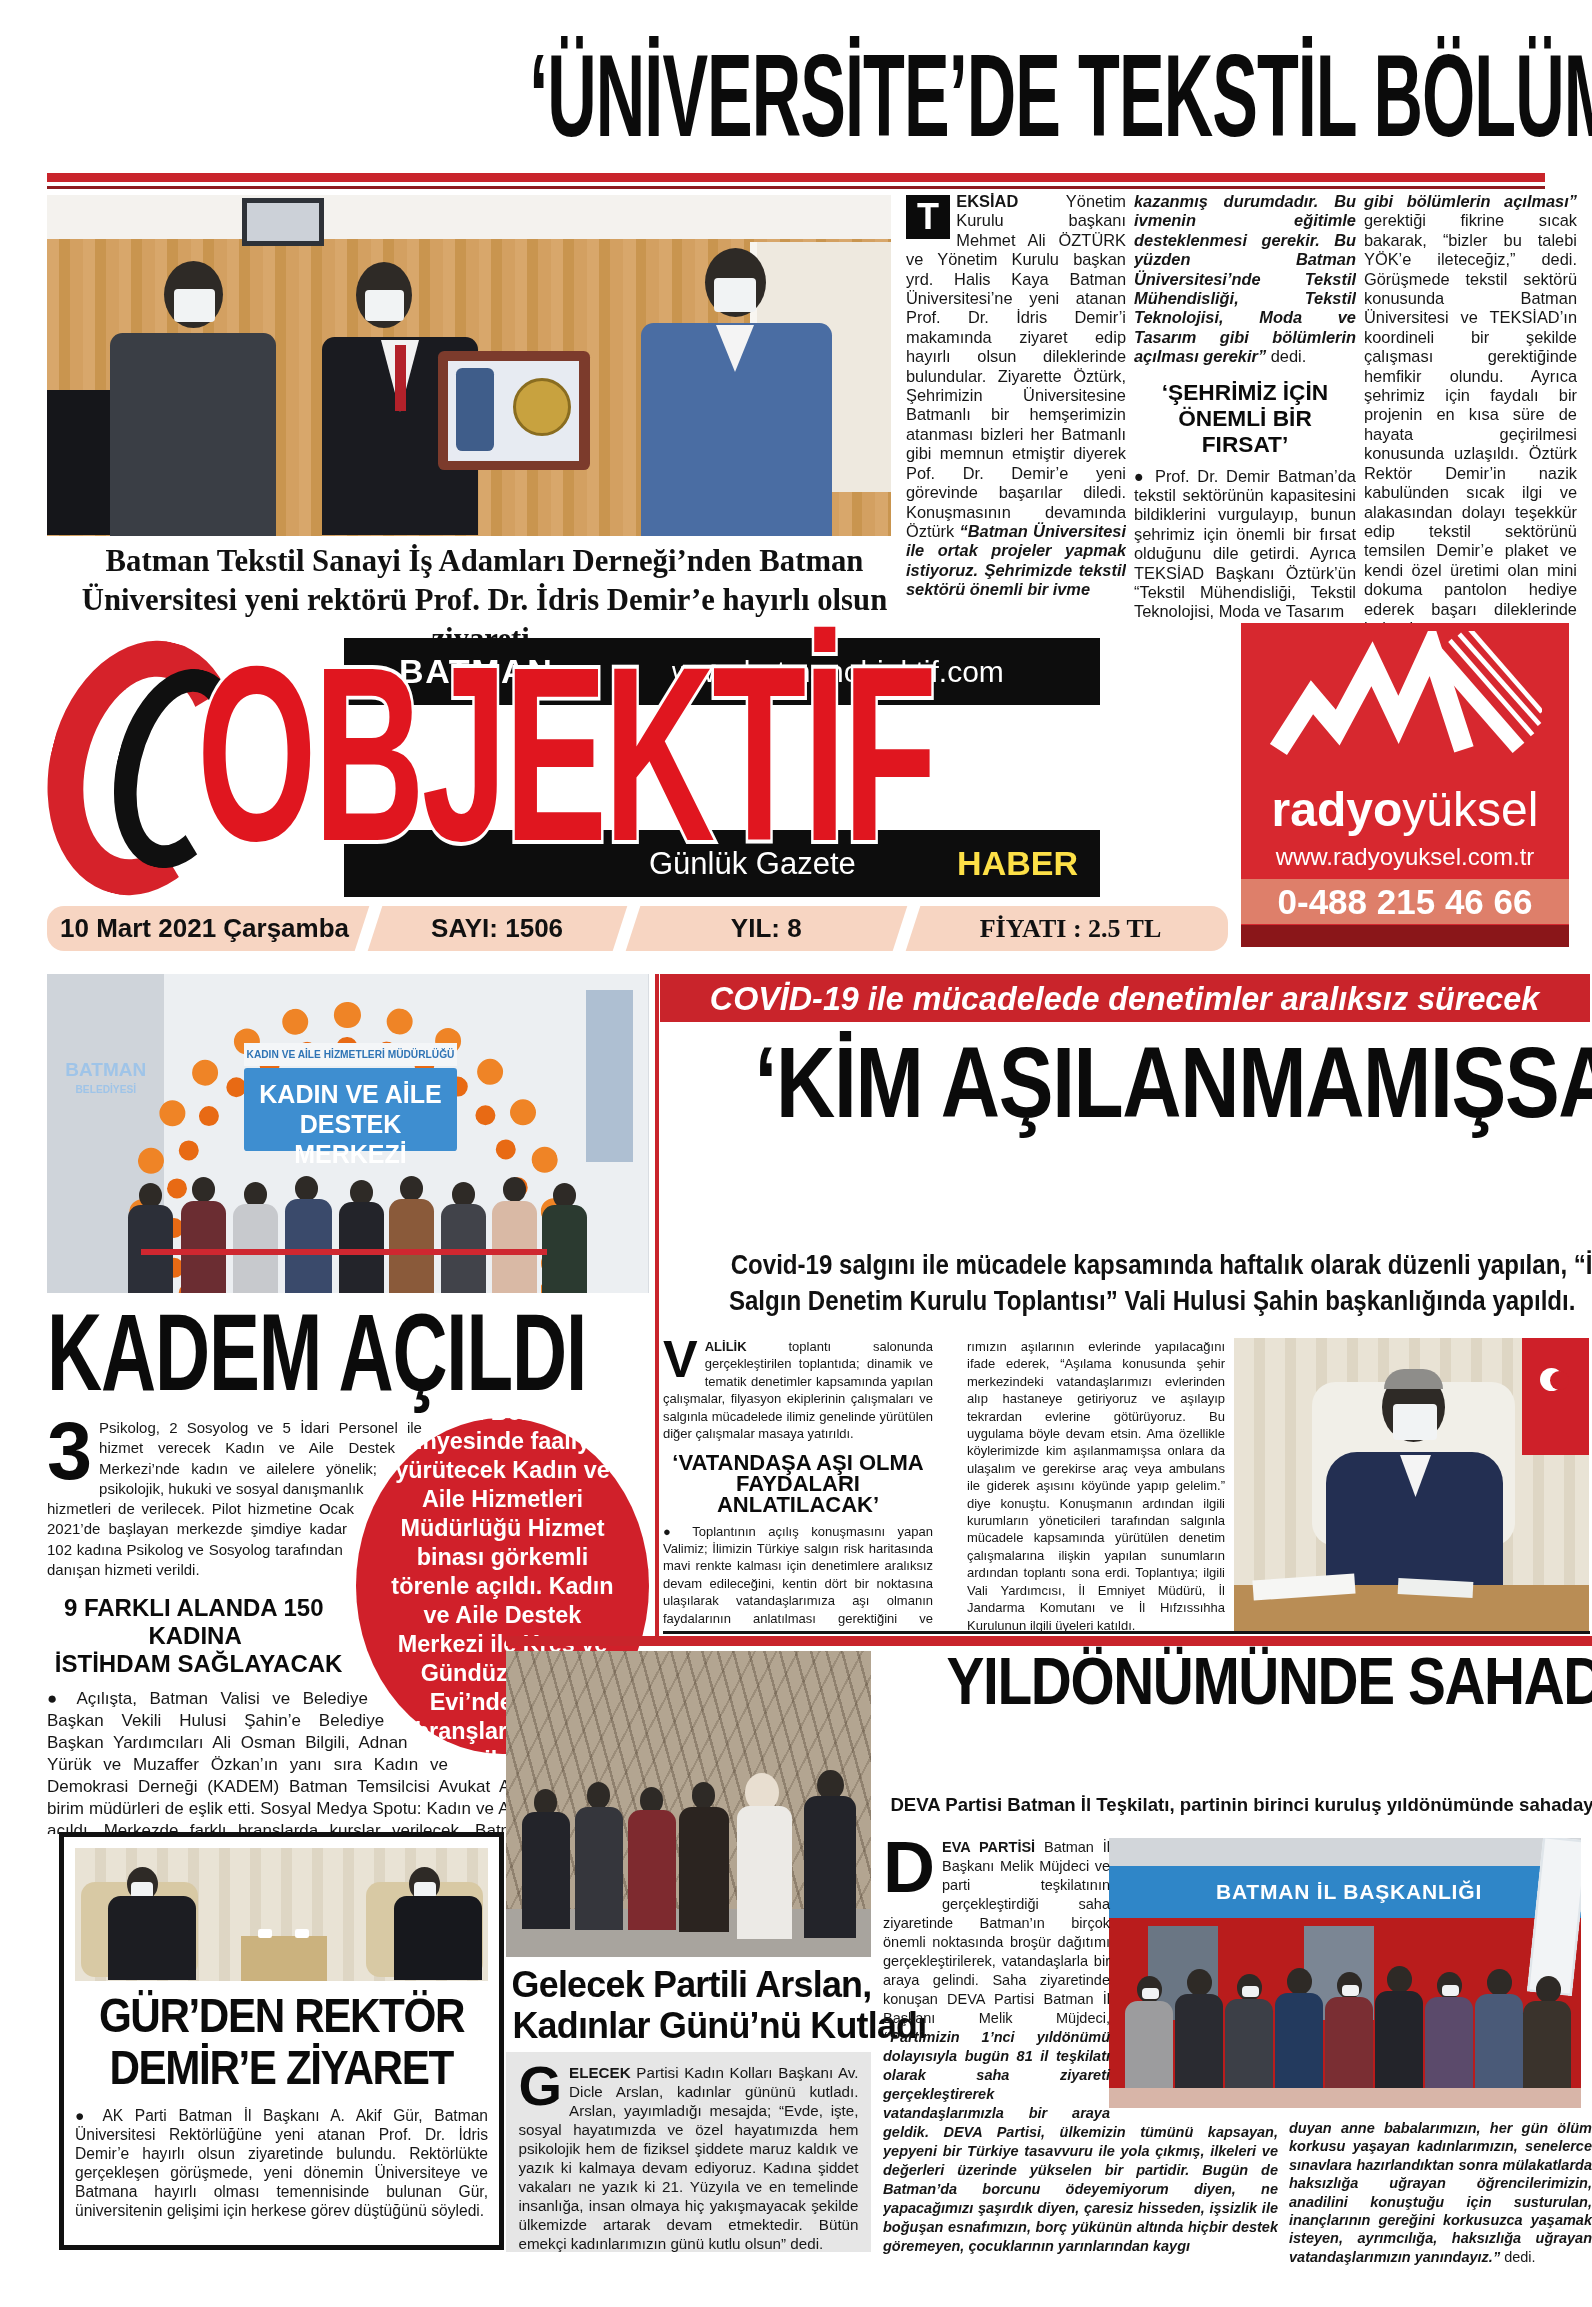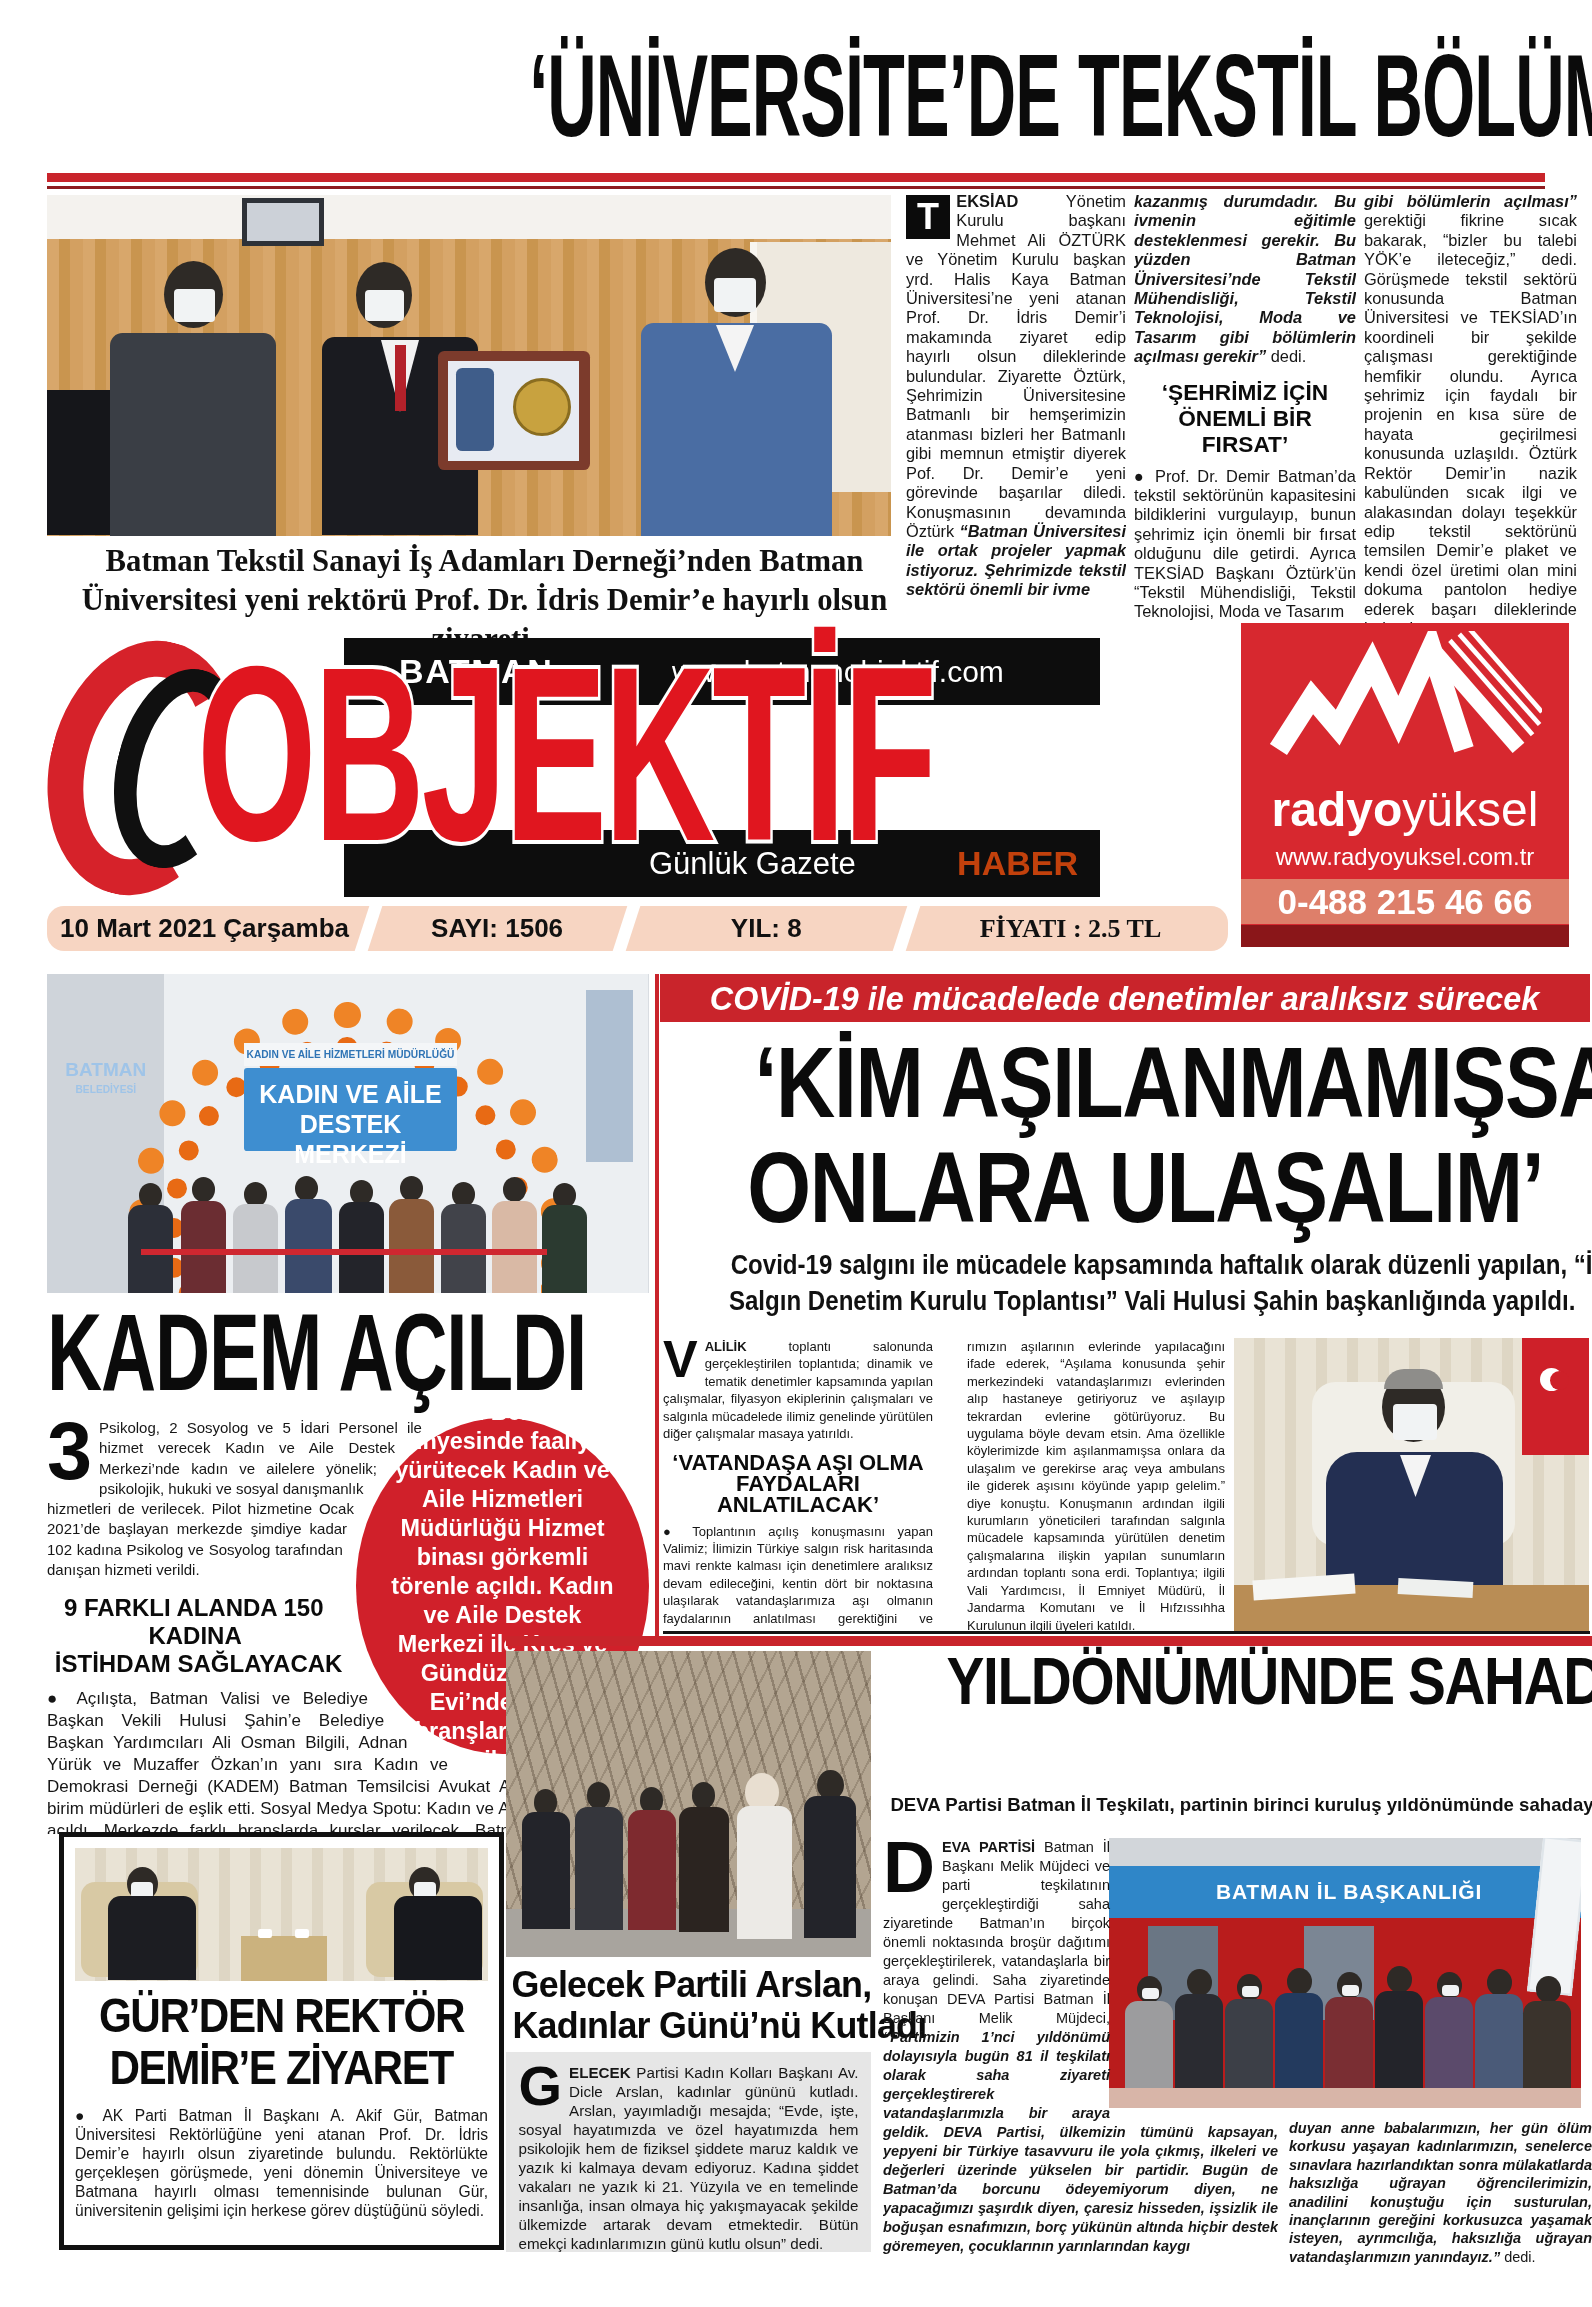--- a/index.html
+++ b/index.html
@@ -75,21 +75,21 @@
   <div class="abs jtxt" style="left:1364px;top:192px;width:213px;height:431px;font-size:16.4px;line-height:19.4px;overflow:hidden;">
     <span class="ital">gibi bölümlerin açılması”</span><span> gerektiği fikrine sıcak bakarak, “bizler bu talebi YÖK’e ileteceğiz,” dedi. Görüşmede tekstil sektörü konusunda Batman Üniversitesi ve TEKSİAD’ın koordineli bir şekilde çalışması gerektiğinde hemfikir olundu. Ayrıca şehrimiz için faydalı bir projenin en kısa süre de hayata geçirilmesi konusunda uzlaşıldı. Öztürk Rektör Demir’in nazik kabulünden sıcak ilgi ve alakasından dolayı teşekkür edip tekstil sektörünü temsilen Demir’e plaket ve kendi özel üretimi olan mini dokuma pantolon hediye ederek başarı dileklerinde bulundu.</span>
   </div>
 
   <div class="abs" style="left:344px;top:638px;width:756px;height:67px;background:#0d0d0d;">
     <span class="abs" style="left:55px;top:14px;color:#fff;font-weight:900;font-size:34px;letter-spacing:1.6px;">BATMAN</span>
     <span class="abs" style="left:328px;top:17px;color:#fff;font-size:30px;">www.batmanobjektif.com</span>
   </div>
   <div class="abs" style="left:344px;top:830px;width:756px;height:67px;background:#0d0d0d;">
     <span class="abs" style="left:305px;top:15.6px;color:#fff;font-size:31px;">Günlük Gazete</span>
-    <span class="abs" style="right:22px;top:14px;color:#c2410c;font-weight:900;font-size:34px;">HABER</span>
+    <span class="abs" style="right:22px;top:14px;color:#fde047;font-weight:900;font-size:34px;">HABER</span>
   </div>
 
   <div class="abs" style="left:50px;top:639px;width:186px;height:258px;border:36px solid #d6222a;border-right-color:transparent;border-radius:50%;box-sizing:border-box;transform:rotate(14deg);"></div>
   <div class="abs" style="left:117px;top:667px;width:123px;height:203px;border:23.4px solid #101010;border-right-color:transparent;border-radius:50%;box-sizing:border-box;transform:rotate(14deg);"></div>
 
   <div class="abs" style="left:197px;top:625px;width:938px;height:258px;z-index:3;">
     <span class="cxl" style="font-weight:900;font-size:248px;line-height:258px;color:#e0161f;letter-spacing:-4.7px;transform:scaleX(0.62);-webkit-text-stroke:7.8px #ffffff;paint-order:stroke fill;">OBJEKTİF</span>
   </div>
 
   <div class="abs" style="left:47px;top:906px;width:1181px;height:45px;background:#f7d5c2;border-radius:17px;display:flex;align-items:center;font-weight:900;font-size:26px;overflow:hidden;">
@@ -170,21 +170,20 @@
     </div>
     <span style="font-size:17px;line-height:22px;">● Açılışta, Batman Valisi ve Belediye Başkan Vekili Hulusi Şahin’e Belediye Başkan Yardımcıları Ali Osman Bilgili, Adnan Yürük ve Muzaffer Özkan’ın yanı sıra Kadın ve Demokrasi Derneği (KADEM) Batman Temsilcisi Avukat Adile Gürbüz, bazı birim müdürleri de eşlik etti. Sosyal Medya Spotu: Kadın ve Aile Destek Merkezi açıldı. Merkezde farklı branşlarda kurslar verilecek. Batman Belediyesi’nin hizmetinde kadın ve ailelere yönelik; psikolojik, hukuki ve sosyal danışmanlık hizmetleri de verilecek.</span>
   </div>
 
   <div class="abs redrule" style="left:655px;top:974px;width:3.9px;height:672px;"></div>
   <div class="abs ctr" style="left:660px;top:974px;width:930px;height:48px;background:#c9242b;">
     <span class="cx" style="color:#fff;font-weight:700;font-style:italic;font-size:34px;line-height:48px;transform:scaleX(0.95);">COVİD-19 ile mücadelede denetimler aralıksız sürecek</span>
   </div>
   <div class="abs ctr" style="left:660px;top:1030px;width:930px;">
     <div><span class="cx hl" style="font-size:100px;line-height:105px;transform:scaleX(0.82);">‘KİM AŞILANMAMIŞSA</span></div>
-    <div><span class="cx hl" style="font-size:100px;line-height:105px;transform:scaleX(0.82);">ONLARA ULAŞALIM’</span></div>
   </div>
   <div class="abs ctr" style="left:660px;top:1247px;width:930px;">
     <div><span class="cx" style="font-weight:700;font-size:28px;line-height:36px;transform:scaleX(0.86);">Covid-19 salgını ile mücadele kapsamında haftalık olarak düzenli yapılan, “İl</span></div>
     <div><span class="cx" style="font-weight:700;font-size:28px;line-height:36px;transform:scaleX(0.86);">Salgın Denetim Kurulu Toplantısı” Vali Hulusi Şahin başkanlığında yapıldı.</span></div>
   </div>
   <div class="abs jtxt" style="left:663px;top:1338px;width:270px;height:295px;font-size:13px;line-height:17.4px;overflow:hidden;">
     <span class="dc" style="font-size:52px;">V</span><b>ALİLİK</b><span> toplantı salonunda gerçekleştirilen toplantıda; dinamik ve tematik denetimler kapsamında yapılan çalışmalar, filyasyon ekiplerinin çalışmaları ve salgınla mücadelede ilimiz genelinde yürütülen diğer çalışmalar masaya yatırıldı.</span>
     <div class="ctr subh" style="font-size:22px;line-height:21px;margin:9.4px 0 7.8px 0;">‘VATANDAŞA AŞI OLMA FAYDALARI ANLATILACAK’</div>
     <span>● Toplantının açılış konuşmasını yapan Valimiz; İlimizin Türkiye salgın risk haritasında mavi renkte kalması için denetimlere aralıksız devam edileceğini, kentin dört bir noktasına ulaşılarak vatandaşlarımıza aşı olmanın faydalarının anlatılması gerektiğini ve gerekirse köyde oturan 65 yaş üstü vatandaşla-</span>
   </div>

